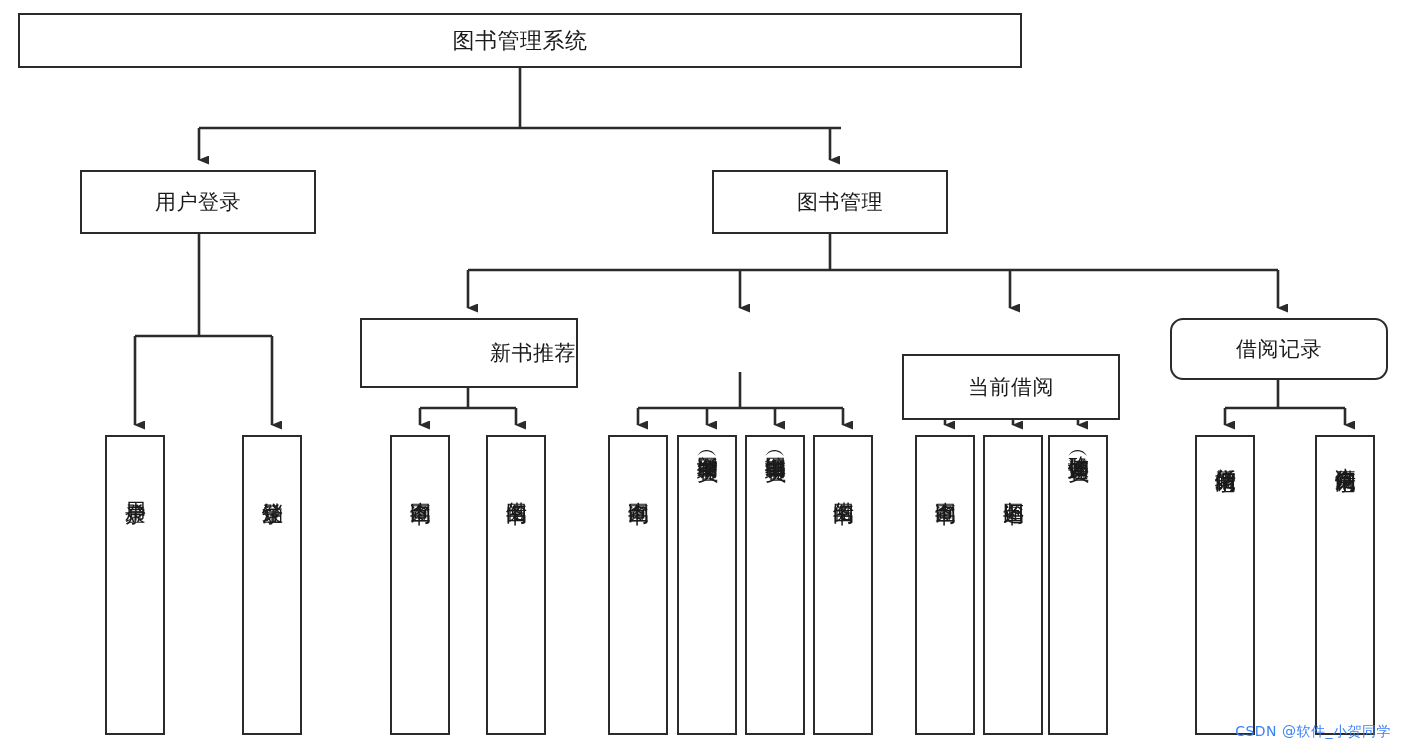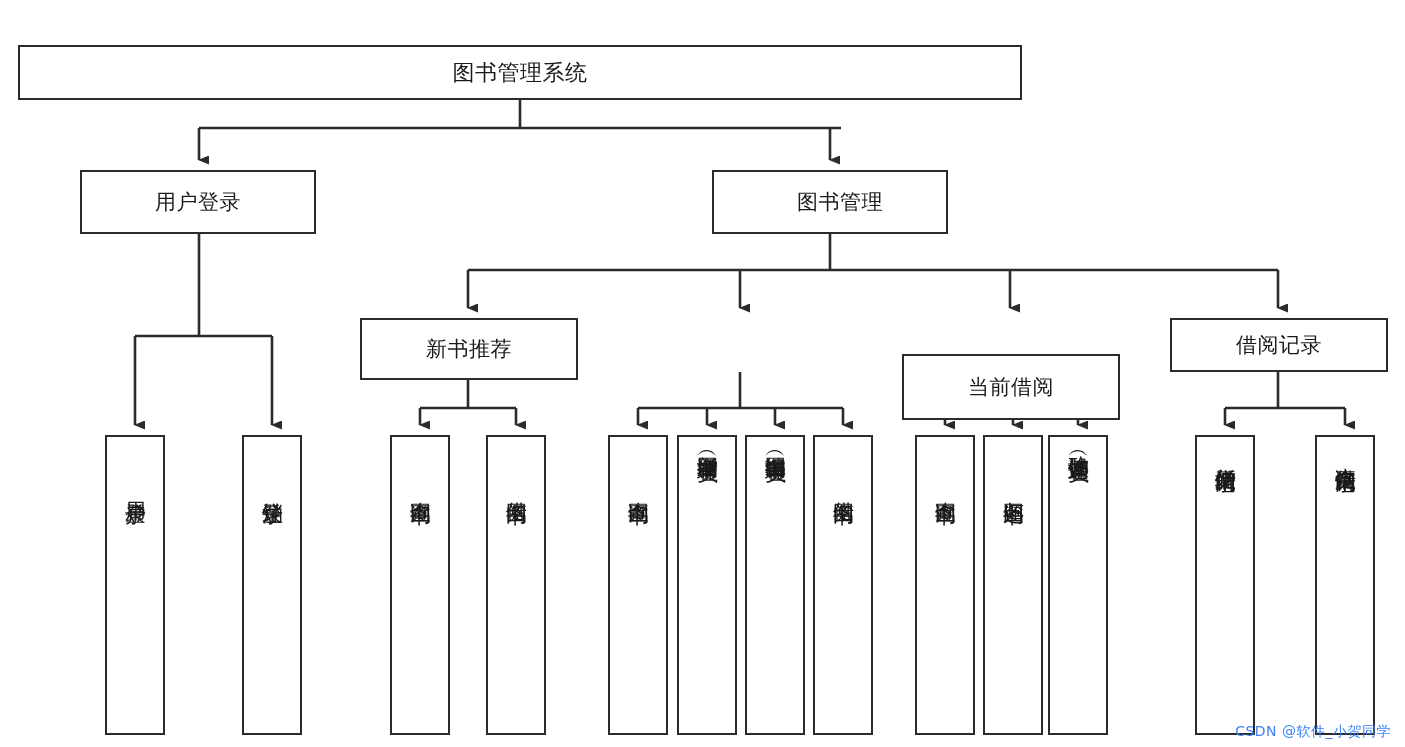--- a/index.html
+++ b/index.html
@@ -125,38 +125,38 @@
       <path d="M 1013,408 L 1013,425" marker-end="url(#arrowhead)"></path>
       <path d="M 1078,408 L 1078,425" marker-end="url(#arrowhead)"></path>
 
       <path d="M 1278,372 L 1278,408"></path>
       <path d="M 1225,408 L 1345,408"></path>
       <path d="M 1225,408 L 1225,425" marker-end="url(#arrowhead)"></path>
       <path d="M 1345,408 L 1345,425" marker-end="url(#arrowhead)"></path>
     </g>
   </svg>
 
-  <div class="node root horiz" style="left:18px; top:13px; width:1004px; height:55px;margin-top:32px;">
+  <div class="node root horiz" style="left:18px; top:13px; width:1004px; height:55px;">
     <span class="node-label">图书管理系统</span>
   </div>
 
   <div class="node horiz" style="left:80px; top:170px; width:236px; height:64px;">
     <span class="node-label">用户登录</span>
   </div>
   <div class="node horiz" style="left:712px; top:170px; width:236px; height:64px;padding-left:20px;">
     <span class="node-label">图书管理</span>
   </div>
 
-  <div class="node horiz" style="left:360px; top:318px; width:218px; height:62px;">
+  <div class="node horiz" style="left:360px; top:318px; width:218px; height:70px;justify-content:flex-end;">
     <span class="node-label">新书推荐</span>
   </div>
   <div class="node horiz" style="left:902px; top:318px; width:218px; height:66px;margin-top:36px;">
     <span class="node-label">当前借阅</span>
   </div>
-  <div class="node horiz" style="left:1170px; top:318px; width:218px; height:54px;">
+  <div class="node horiz" style="left:1170px; top:318px; width:218px; height:62px;border-radius:13px;">
     <span class="node-label">借阅记录</span>
   </div>
 
   <div class="node leaf len4" style="left:105px; top:435px; width:60px; height:300px;">
     <span class="node-label">用户登录</span>
   </div>
   <div class="node leaf len4" style="left:242px; top:435px; width:60px; height:300px;">
     <span class="node-label">注销登录</span>
   </div>
 

